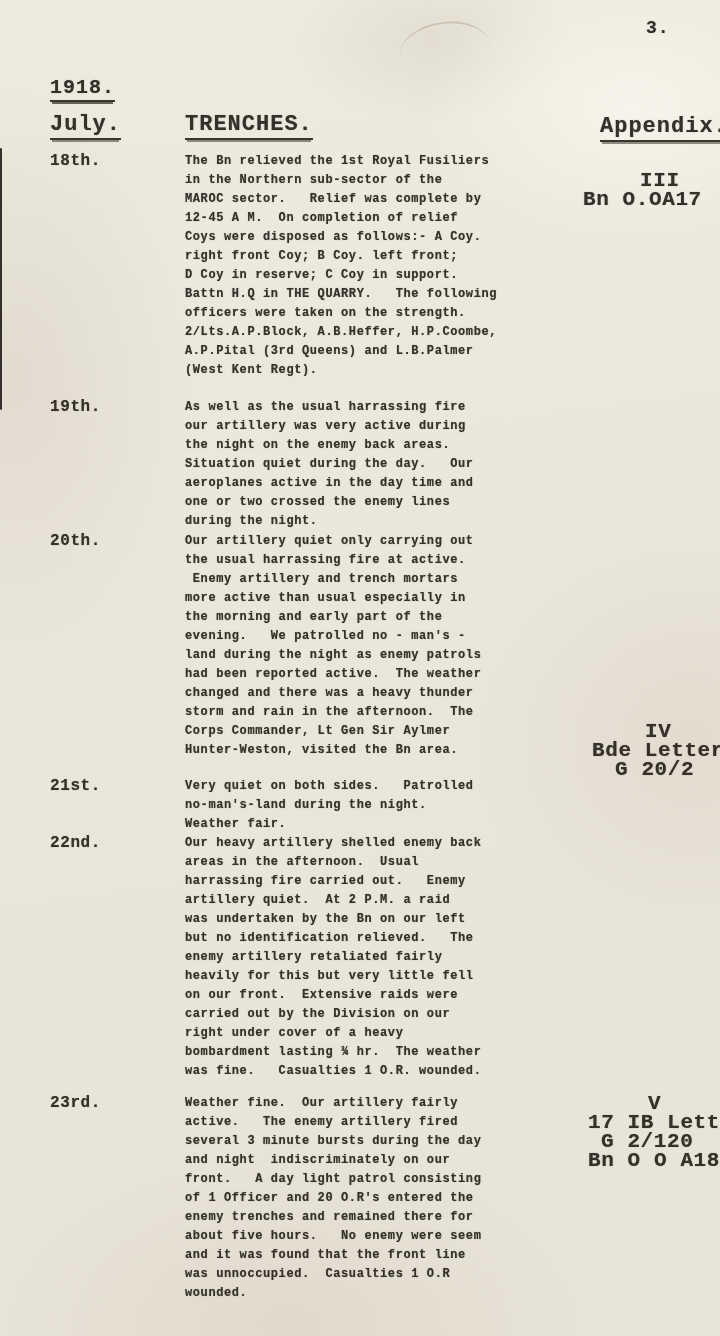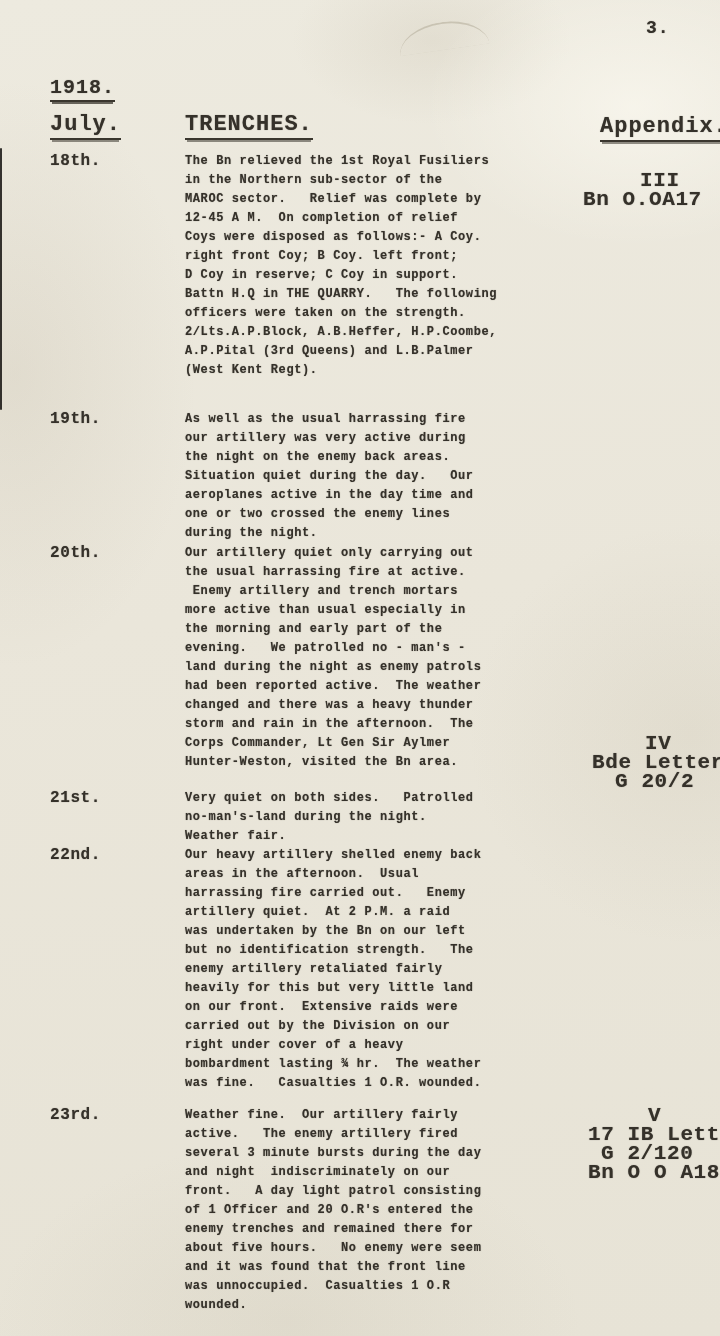--- a/index.html
+++ b/index.html
@@ -48,21 +48,21 @@
 
   <div class="pagenum">3.</div>
   <div class="year">1918.</div>
 
   <div class="hdr hdr-month">July.</div>
   <div class="hdr hdr-title">TRENCHES.</div>
   <div class="hdr hdr-appendix">Appendix.</div>
 
   <div class="content">
 
-    <div class="entry" style="margin-bottom:30px">
+    <div class="entry" style="margin-bottom:18px">
       <div class="date">18th.</div>
       <div class="lines">
         <div class="line">The Bn relieved the 1st Royal Fusiliers</div>
         <div class="line">in the Northern sub-sector of the</div>
         <div class="line">MAROC sector.   Relief was complete by</div>
         <div class="line">12-45 A M.  On completion of relief</div>
         <div class="line">Coys were disposed as follows:- A Coy.</div>
         <div class="line">right front Coy; B Coy. left front;</div>
         <div class="line">D Coy in reserve; C Coy in support.</div>
         <div class="line">Battn H.Q in THE QUARRY.   The following</div>
@@ -119,23 +119,23 @@
     </div>
 
     <div class="entry" style="margin-bottom:13px">
       <div class="date">22nd.</div>
       <div class="lines">
         <div class="line">Our heavy artillery shelled enemy back</div>
         <div class="line">areas in the afternoon.  Usual</div>
         <div class="line">harrassing fire carried out.   Enemy</div>
         <div class="line">artillery quiet.  At 2 P.M. a raid</div>
         <div class="line">was undertaken by the Bn on our left</div>
-        <div class="line">but no identification strength.   The</div>
+        <div class="line">but no identification relieved.   The</div>
         <div class="line">enemy artillery retaliated fairly</div>
-        <div class="line">heavily for this but very little land</div>
+        <div class="line">heavily for this but very little fell</div>
         <div class="line">on our front.  Extensive raids were</div>
         <div class="line">carried out by the Division on our</div>
         <div class="line">right under cover of a heavy</div>
         <div class="line">bombardment lasting ¾ hr.  The weather</div>
         <div class="line">was fine.   Casualties 1 O.R. wounded.</div>
       </div>
     </div>
 
     <div class="entry">
       <div class="date">23rd.</div>

